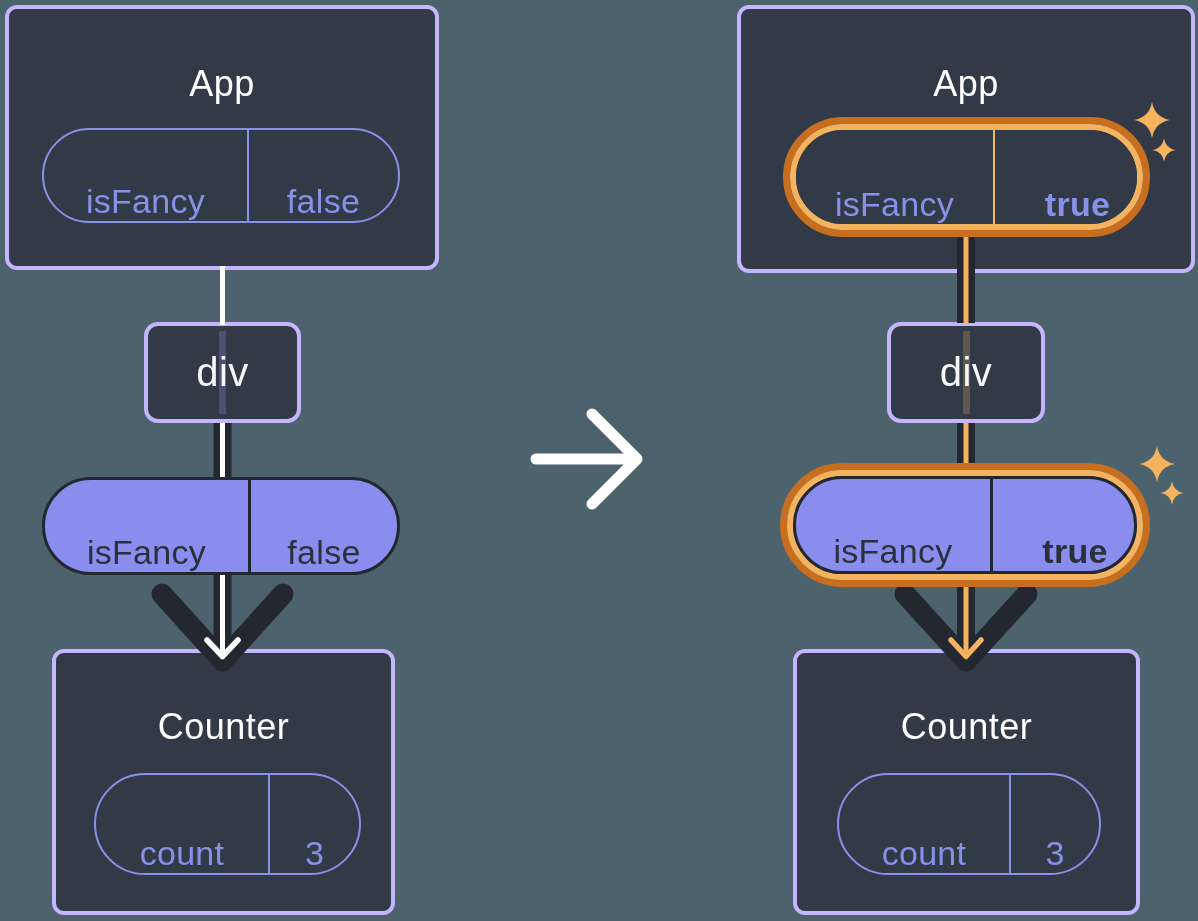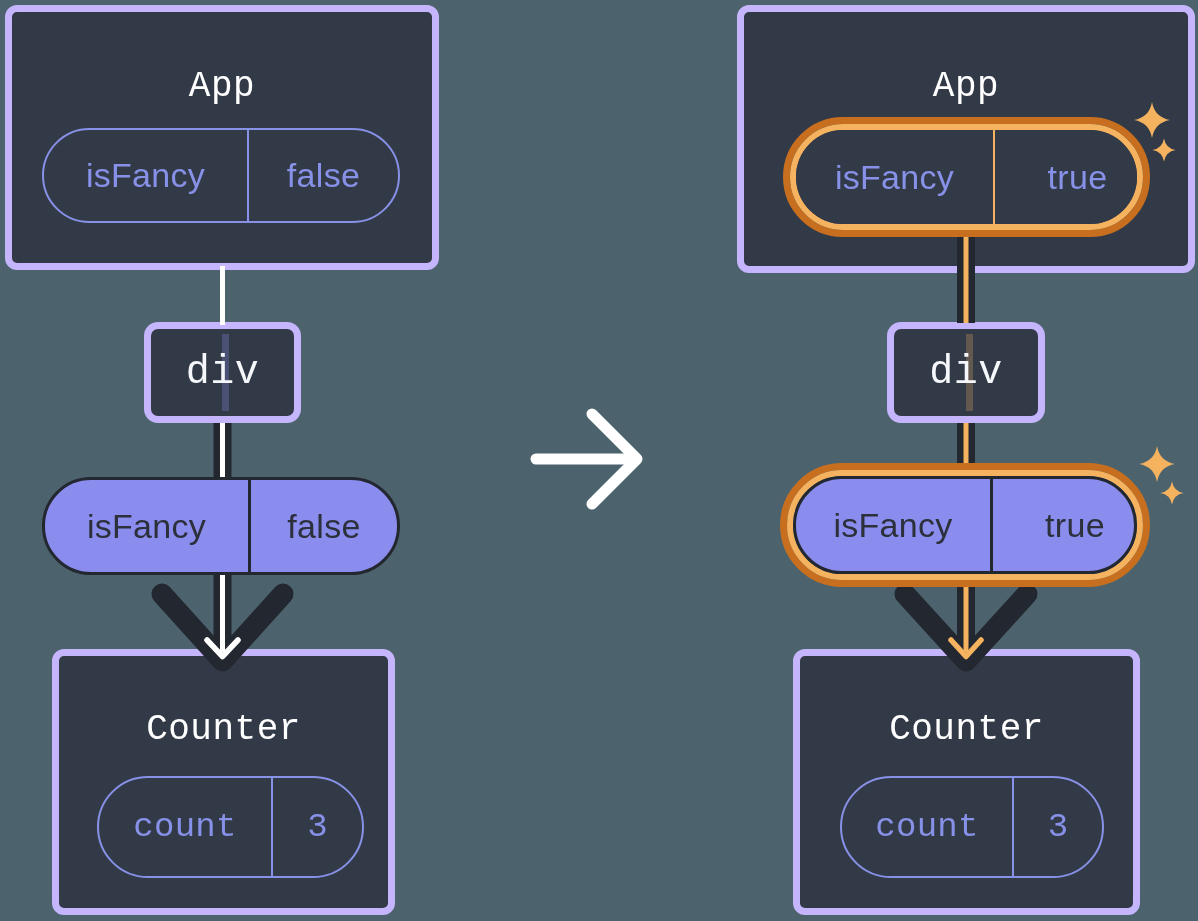--- a/index.html
+++ b/index.html
@@ -1,41 +1,41 @@
 <!DOCTYPE html>
 <html><head>
 <meta charset="utf-8">
 <style>
   html,body{margin:0;padding:0;}
   .canvas{
     position:relative;width:1198px;height:921px;background:#4C636E;
     overflow:hidden;font-family:"Liberation Sans", sans-serif;
   }
-  .node{position:absolute;background:#333A47;border:7px solid #c4b5fd;box-sizing:border-box;font-family:Liberation Mono, monospace;}
+  .node{position:absolute;background:#333A47;border:4px solid #c4b5fd;box-sizing:border-box;}
   .node-title{position:absolute;left:0;right:0;text-align:center;color:#FFFFFF;
     font-weight:500;line-height:1;letter-spacing:.5px;}
   .node-label{position:absolute;inset:0;display:flex;align-items:center;justify-content:center;
     color:#F5F7FA;font-size:40px;letter-spacing:.5px;}
   .stripe{position:absolute;top:5px;bottom:5px;width:7px;}
   .pill{position:absolute;display:flex;box-sizing:border-box;border-radius:999px;
     font-size:34px;letter-spacing:.3px;}
-  .cell{display:flex;align-items:center;justify-content:center;align-self:stretch;}
+  .cell{display:flex;align-items:flex-end;justify-content:center;align-self:stretch;}
   .outline-pill{border:2.5px solid #8791E8;color:#8791E8;}
   .filled-pill{background:#8A8DEE;border:3px solid #23272F;color:#2B303B;}
   .divider{align-self:stretch;}
   .div-purple{width:2px;background:#8791E8;}
   .div-dark{width:3px;background:#23272F;}
   .div-orange{width:2px;background:#F5B25F;}
   .ring-outer{position:absolute;border:7px solid #C76F1F;border-radius:999px;box-sizing:border-box;}
   .ring-inner{width:100%;height:100%;border:6px solid #F5B25F;border-radius:999px;box-sizing:border-box;}
   .ring-interior{width:100%;height:100%;border-radius:999px;box-sizing:border-box;display:flex;
     font-size:34px;letter-spacing:.3px;}
   .interior-dark{background:#333A47;color:#8791E8;}
   .interior-purple{background:#8A8DEE;border:3px solid #23272F;color:#2B303B;}
-  .bold{font-weight:400;margin-left:23px;}
+  .bold{font-weight:700;margin-left:23px;}
   .overlay{position:absolute;left:0;top:0;pointer-events:none;}
 </style>
 </head>
 <body>
 
 <div class="canvas">
 
   <div class="node" style="left:5px;top:5px;width:434px;height:265px;border-radius:12px;">
     <div class="node-title" style="top:57px;font-size:36px;">App</div>
   </div>

